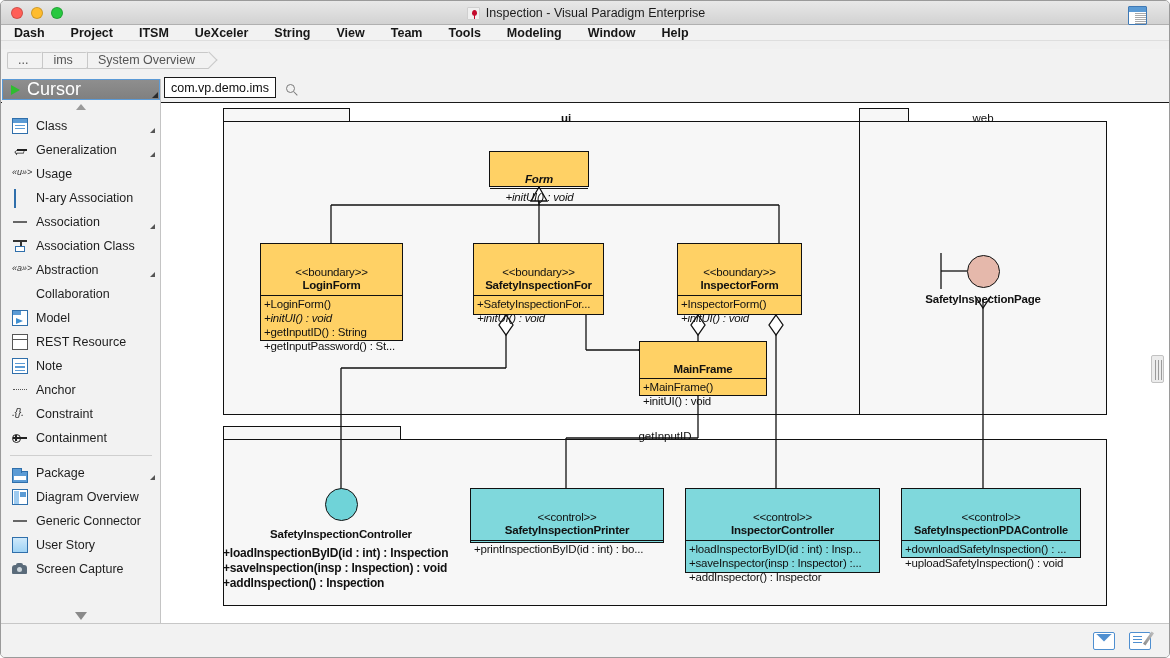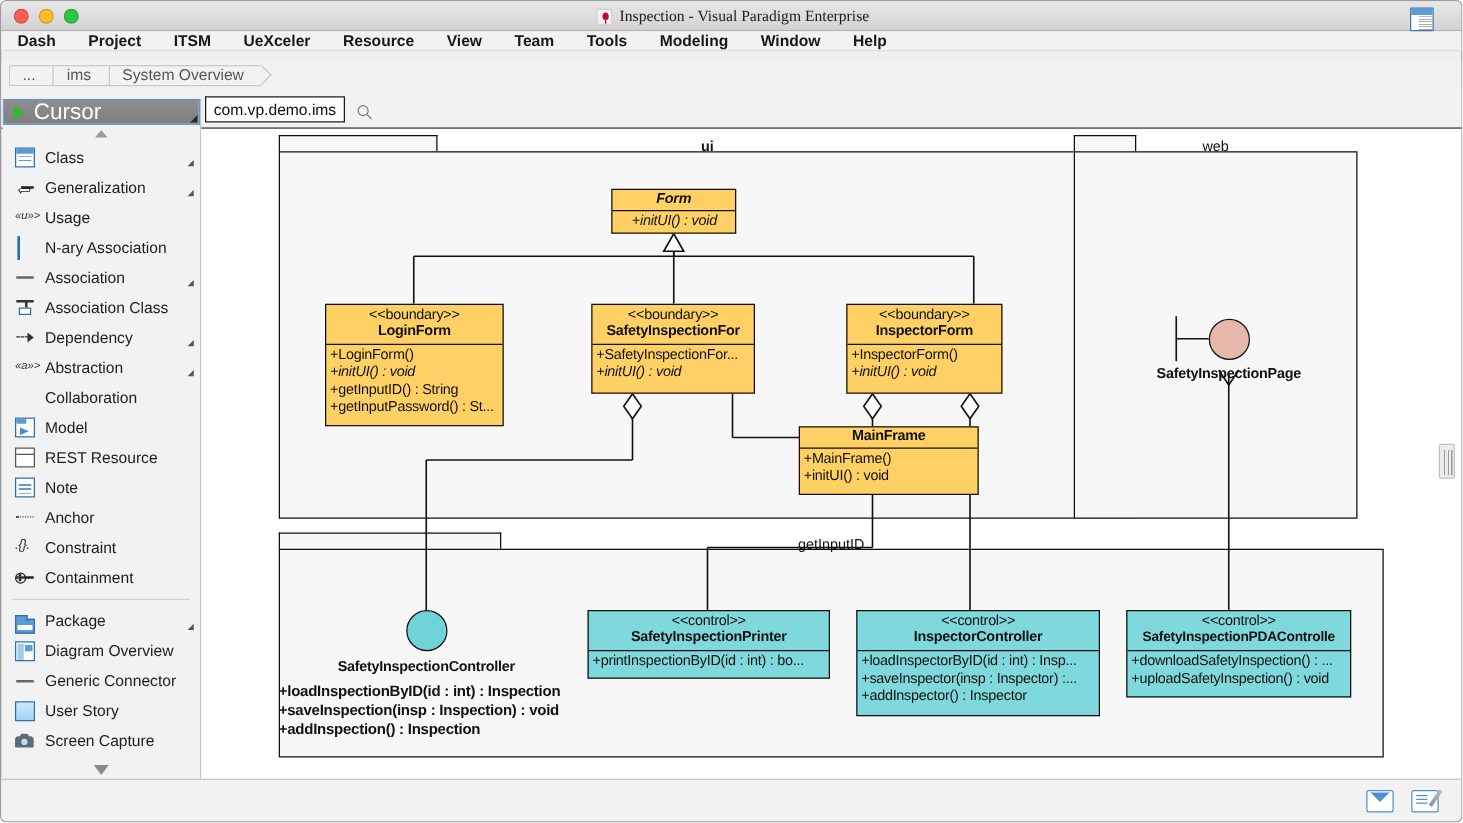--- a/index.html
+++ b/index.html
@@ -17,21 +17,21 @@
     border: 1px solid #9a9a9a;
     border-radius: 5px;
     overflow: hidden;
   }
 
   
   .titlebar {
     position: absolute; left: 0; top: 0; width: 1170px; height: 24px;
     background: linear-gradient(#e8e8e8, #d2d2d2);
     border-bottom: 1px solid #b0b0b0;
-    display: flex; align-items: center; font-family: Liberation Serif, serif;
+    display: flex; align-items: center;
   }
   .traffic { display: flex; gap: 8px; margin-left: 10px; }
   .dot { width: 12px; height: 12px; border-radius: 50%; border: 1px solid rgba(0,0,0,.18); }
   .dot.red { background: #ff5f57; }
   .dot.yellow { background: #febc2e; }
   .dot.green { background: #28c840; }
   .title-wrap {
     position: absolute; left: 0; right: 0; top: 0; height: 24px;
     display: flex; align-items: center; justify-content: center; gap: 6px;
     pointer-events: none;
@@ -282,20 +282,21 @@
   .cls {
     position: absolute;
     border: 1.3px solid #111;
     background: #ffd165;
     font-size: 11.5px; color: #111;
   }
   .cls.ctrl { background: #7fd8dc; }
   .cls-head {
     padding: 2px 3px 3px; text-align: center; line-height: 13px;
     border-bottom: 1.3px solid #111;
+    margin-top: 20px;
   }
   .cls-head .stereo { font-weight: normal; font-size: 11.5px; letter-spacing:-.2px; }
   .cls-head .nm { font-weight: bold; font-size: 11.5px; letter-spacing:-.2px; }
   .cls-head.abstract-only .nm { font-style: italic; }
   .cls-body { padding: 1px 2px 2px 3px; line-height: 14px; }
   .cls-body .m { white-space: nowrap; overflow: hidden; font-size: 11.5px; letter-spacing:-.2px;}
   .cls-body .m.it { font-style: italic; }
 
   
   .ball {
@@ -356,21 +357,21 @@
       <div class="title-icon"></div>
       <div class="title-text">Inspection - Visual Paradigm Enterprise</div>
     </div>
   </div>
 
   <div class="menubar">
     <div class="menu-item">Dash</div>
     <div class="menu-item">Project</div>
     <div class="menu-item">ITSM</div>
     <div class="menu-item">UeXceler</div>
-    <div class="menu-item">Resource</div>
+    <div class="menu-item">String</div>
     <div class="menu-item">View</div>
     <div class="menu-item">Team</div>
     <div class="menu-item">Tools</div>
     <div class="menu-item">Modeling</div>
     <div class="menu-item">Window</div>
     <div class="menu-item">Help</div>
   </div>
 
   <div class="breadcrumbbar">
     <div class="crumbs">
@@ -428,25 +429,20 @@
         <span class="lbl">Association</span>
         <span class="sub"></span>
       </div>
       <div class="tool">
         <span class="ico ico-aclass">
             <i></i>
           </span>
         <span class="lbl">Association Class</span>
       </div>
       <div class="tool">
-        <span class="ico ico-dep"></span>
-        <span class="lbl">Dependency</span>
-        <span class="sub"></span>
-      </div>
-      <div class="tool">
         <span class="ico ico-abstraction">
             <i>«a»&gt;</i>
           </span>
         <span class="lbl">Abstraction</span>
         <span class="sub"></span>
       </div>
       <div class="tool">
         <span class="ico"><span class="ico-collab"></span></span>
         <span class="lbl">Collaboration</span>
       </div>
@@ -515,21 +511,21 @@
 
   <div class="canvas">
     <div class="canvas-inner">
 
       <div class="pkg" style="left:62px;top:5px;width:686px;height:307px;font-weight:bold;">
         <div class="pkg-tab" style="width:127px;"></div>
         <div class="pkg-body"></div>
         <div class="pkg-name">ui</div>
       </div>
 
-      <div class="pkg" style="left:698px;top:5px;width:227px;height:307px;">
+      <div class="pkg" style="left:698px;top:5px;width:248px;height:307px;">
         <div class="pkg-tab" style="width:50px;"></div>
         <div class="pkg-body"></div>
         <div class="pkg-name">web</div>
       </div>
 
       <div class="pkg" style="left:62px;top:323px;width:884px;height:180px;">
         <div class="pkg-tab" style="width:178px;"></div>
         <div class="pkg-body"></div>
         <div class="pkg-name" style="text-align:center;">getInputID</div>
       </div>
@@ -611,21 +607,21 @@
         <div class="cls-head">
           <div class="stereo">&lt;&lt;boundary&gt;&gt;</div>
           <div class="nm">InspectorForm</div>
         </div>
         <div class="cls-body">
           <div class="m">+InspectorForm()</div>
           <div class="m it">+initUI() : void</div>
         </div>
       </div>
 
-      <div class="cls" style="left:478px;top:238px;width:144px;height:55px;">
+      <div class="cls" style="left:478px;top:238px;width:128px;height:55px;">
         <div class="cls-head" style="padding:1px 3px 2px;">
           <div class="nm">MainFrame</div>
         </div>
         <div class="cls-body">
           <div class="m">+MainFrame()</div>
           <div class="m">+initUI() : void</div>
         </div>
       </div>
 
       <div class="cls ctrl" style="left:309px;top:385px;width:194px;height:55px;">

